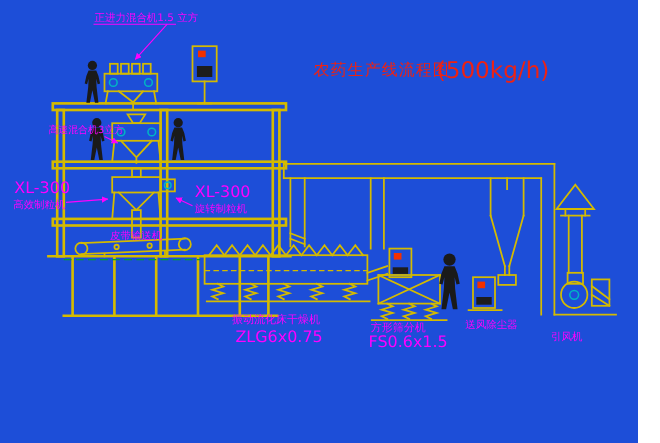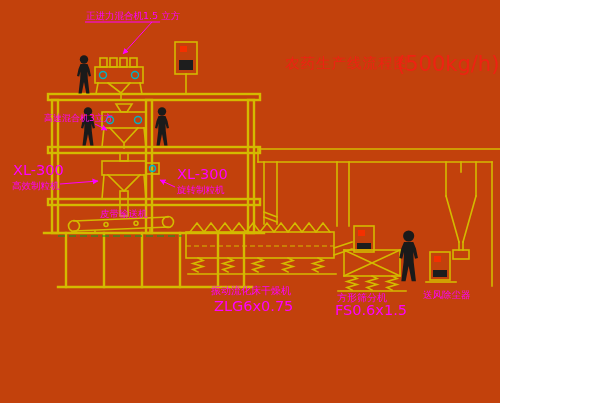--- a/index.html
+++ b/index.html
@@ -1,16 +1,16 @@
 <!DOCTYPE html>
 <html style="--c-equipment_yellow: #d4ba00; --c-detail_cyan: #00b4c4; --c-label_magenta: #ff00ff; --c-title_red: #ee2213; --c-ground_green: #00a42a; --c-figure_black: #1a1a1a; --c-indicator_red: #f43000;"><head>
 <meta charset="utf-8">
 <style>
   html,body{margin:0;padding:0;background:#fff;}
-  .stage{position:relative;width:500px;height:403px;background:#c2410c;overflow:hidden;
+  .stage{position:relative;width:580px;height:403px;background:#1d4ed8;overflow:hidden;
          font-family:"DejaVu Sans",sans-serif;}
   svg{position:absolute;left:0;top:0;}
   
   .y  {stroke:var(--c-equipment_yellow,#d4ba00);fill:none;stroke-width:1.6;stroke-linecap:square;}
   .y2 {stroke:var(--c-equipment_yellow,#d4ba00);fill:none;stroke-width:2.4;stroke-linecap:square;}
   .yd {stroke:var(--c-equipment_yellow,#d4ba00);fill:none;stroke-width:1.1;stroke-dasharray:5 3;}
   .c  {stroke:var(--c-detail_cyan,#00b4c4);fill:none;stroke-width:1.4;}
   .m  {stroke:var(--c-label_magenta,#ff00ff);fill:none;stroke-width:1;}
   .g  {stroke:var(--c-ground_green,#00a42a);fill:none;stroke-width:1.2;stroke-dasharray:7 4;}
   .blk{fill:var(--c-figure_black,#1a1a1a);stroke:none;}

